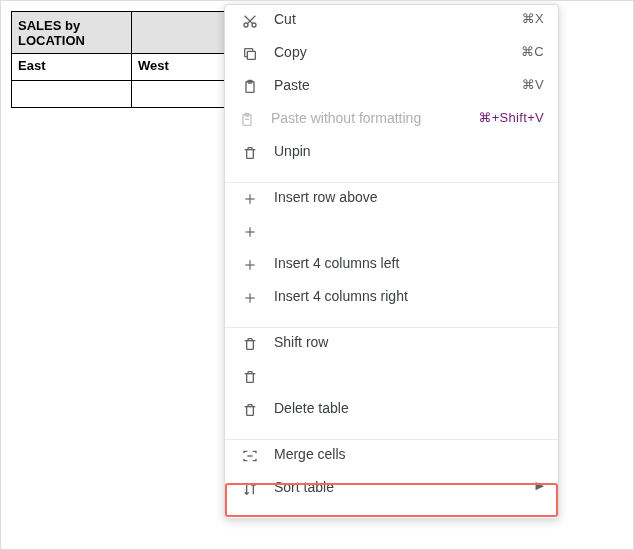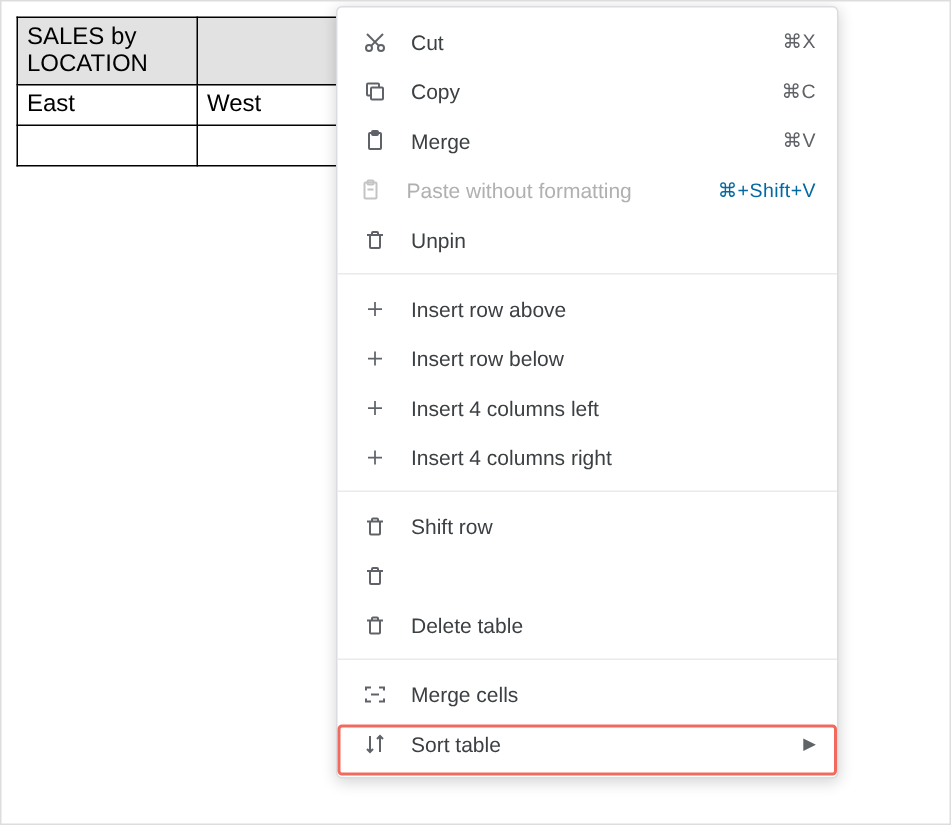--- a/index.html
+++ b/index.html
@@ -19,25 +19,25 @@
     width: 545px;
   }
   table.sheet {
     border-collapse: collapse;
     width: 100%;
     table-layout: fixed;
   }
   table.sheet td, table.sheet th {
     border: 1px solid #000;
     padding: 4px 6px;
-    font-size: 16px;
+    font-size: 13px;
     height: 27px;
     text-align: left;
     vertical-align: top;
-    font-weight: normal;
+    font-weight: bold;
   }
   table.sheet th.header {
     background: #e2e2e2;
     height: 42px;
     vertical-align: middle;
   }
   table.sheet col.c1 { width: 120px; }
   table.sheet col.c2 { width: 100px; }
   table.sheet col.c3 { width: 110px; }
   table.sheet col.c4 { width: 110px; }
@@ -51,21 +51,21 @@
     background: #fff;
     border: 1px solid #dadce0;
     border-radius: 4px;
     box-shadow: 0 2px 10px rgba(0,0,0,0.18);
     padding: 6px 0;
     font-size: 14px;
     color: #3c4043;
   }
   .menu-item {
     display: flex;
-    align-items: center;
+    align-items: flex-start;
     height: 33px;
     padding: 0 14px 0 15px;
     cursor: default;
     position: relative;
   }
   .menu-item .icon {
     width: 20px;
     height: 20px;
     margin-right: 14px;
     display: flex;
@@ -76,21 +76,21 @@
   }
   .menu-item .icon svg { display: block; }
   .menu-item .label { flex: 1; }
   .menu-item .shortcut {
     color: #5f6368;
     font-size: 13px;
     letter-spacing: 0.3px;
   }
   .menu-item.disabled { color: #b0b0b0; padding-left: 12px; }
   .menu-item.disabled .icon { color: #c4c4c4; }
-  .menu-item.disabled .shortcut { color: #0369a1; }
+  .menu-item.disabled .shortcut { color: #701a75; }
   .menu-sep {
     height: 1px;
     background: #e8eaed;
     margin: 6px 0;
   }
   .menu-item .submenu-arrow {
     color: #5f6368;
     font-size: 11px;
     margin-left: 8px;
   }
@@ -171,21 +171,21 @@
     <span class="shortcut">⌘C</span>
   </div>
 
   <div class="menu-item">
     <span class="icon">
       <svg width="16" height="16" viewBox="0 0 24 24" fill="none" stroke="currentColor" stroke-width="2">
           <rect x="6" y="4" width="12" height="16" rx="1"></rect>
           <rect x="9" y="2" width="6" height="4" rx="1"></rect>
         </svg>
     </span>
-    <span class="label">Merge</span>
+    <span class="label">Paste</span>
     <span class="shortcut">⌘V</span>
   </div>
 
   <div class="menu-item disabled">
     <span class="icon">
       <svg width="16" height="16" viewBox="0 0 24 24" fill="none" stroke="currentColor" stroke-width="2">
           <rect x="6" y="4" width="12" height="16" rx="1"></rect>
           <rect x="9" y="2" width="6" height="4" rx="1"></rect>
           <line x1="9" y1="11" x2="15" y2="11"></line>
         </svg>
@@ -217,21 +217,20 @@
     <span class="label">Insert row above</span>
   </div>
 
   <div class="menu-item">
     <span class="icon">
       <svg width="14" height="14" viewBox="0 0 24 24" fill="none" stroke="currentColor" stroke-width="2">
           <line x1="12" y1="4" x2="12" y2="20"></line>
           <line x1="4" y1="12" x2="20" y2="12"></line>
         </svg>
     </span>
-    <span class="label">Insert row below</span>
   </div>
 
   <div class="menu-item">
     <span class="icon">
       <svg width="14" height="14" viewBox="0 0 24 24" fill="none" stroke="currentColor" stroke-width="2">
           <line x1="12" y1="4" x2="12" y2="20"></line>
           <line x1="4" y1="12" x2="20" y2="12"></line>
         </svg>
     </span>
     <span class="label">Insert 4 columns left</span>

